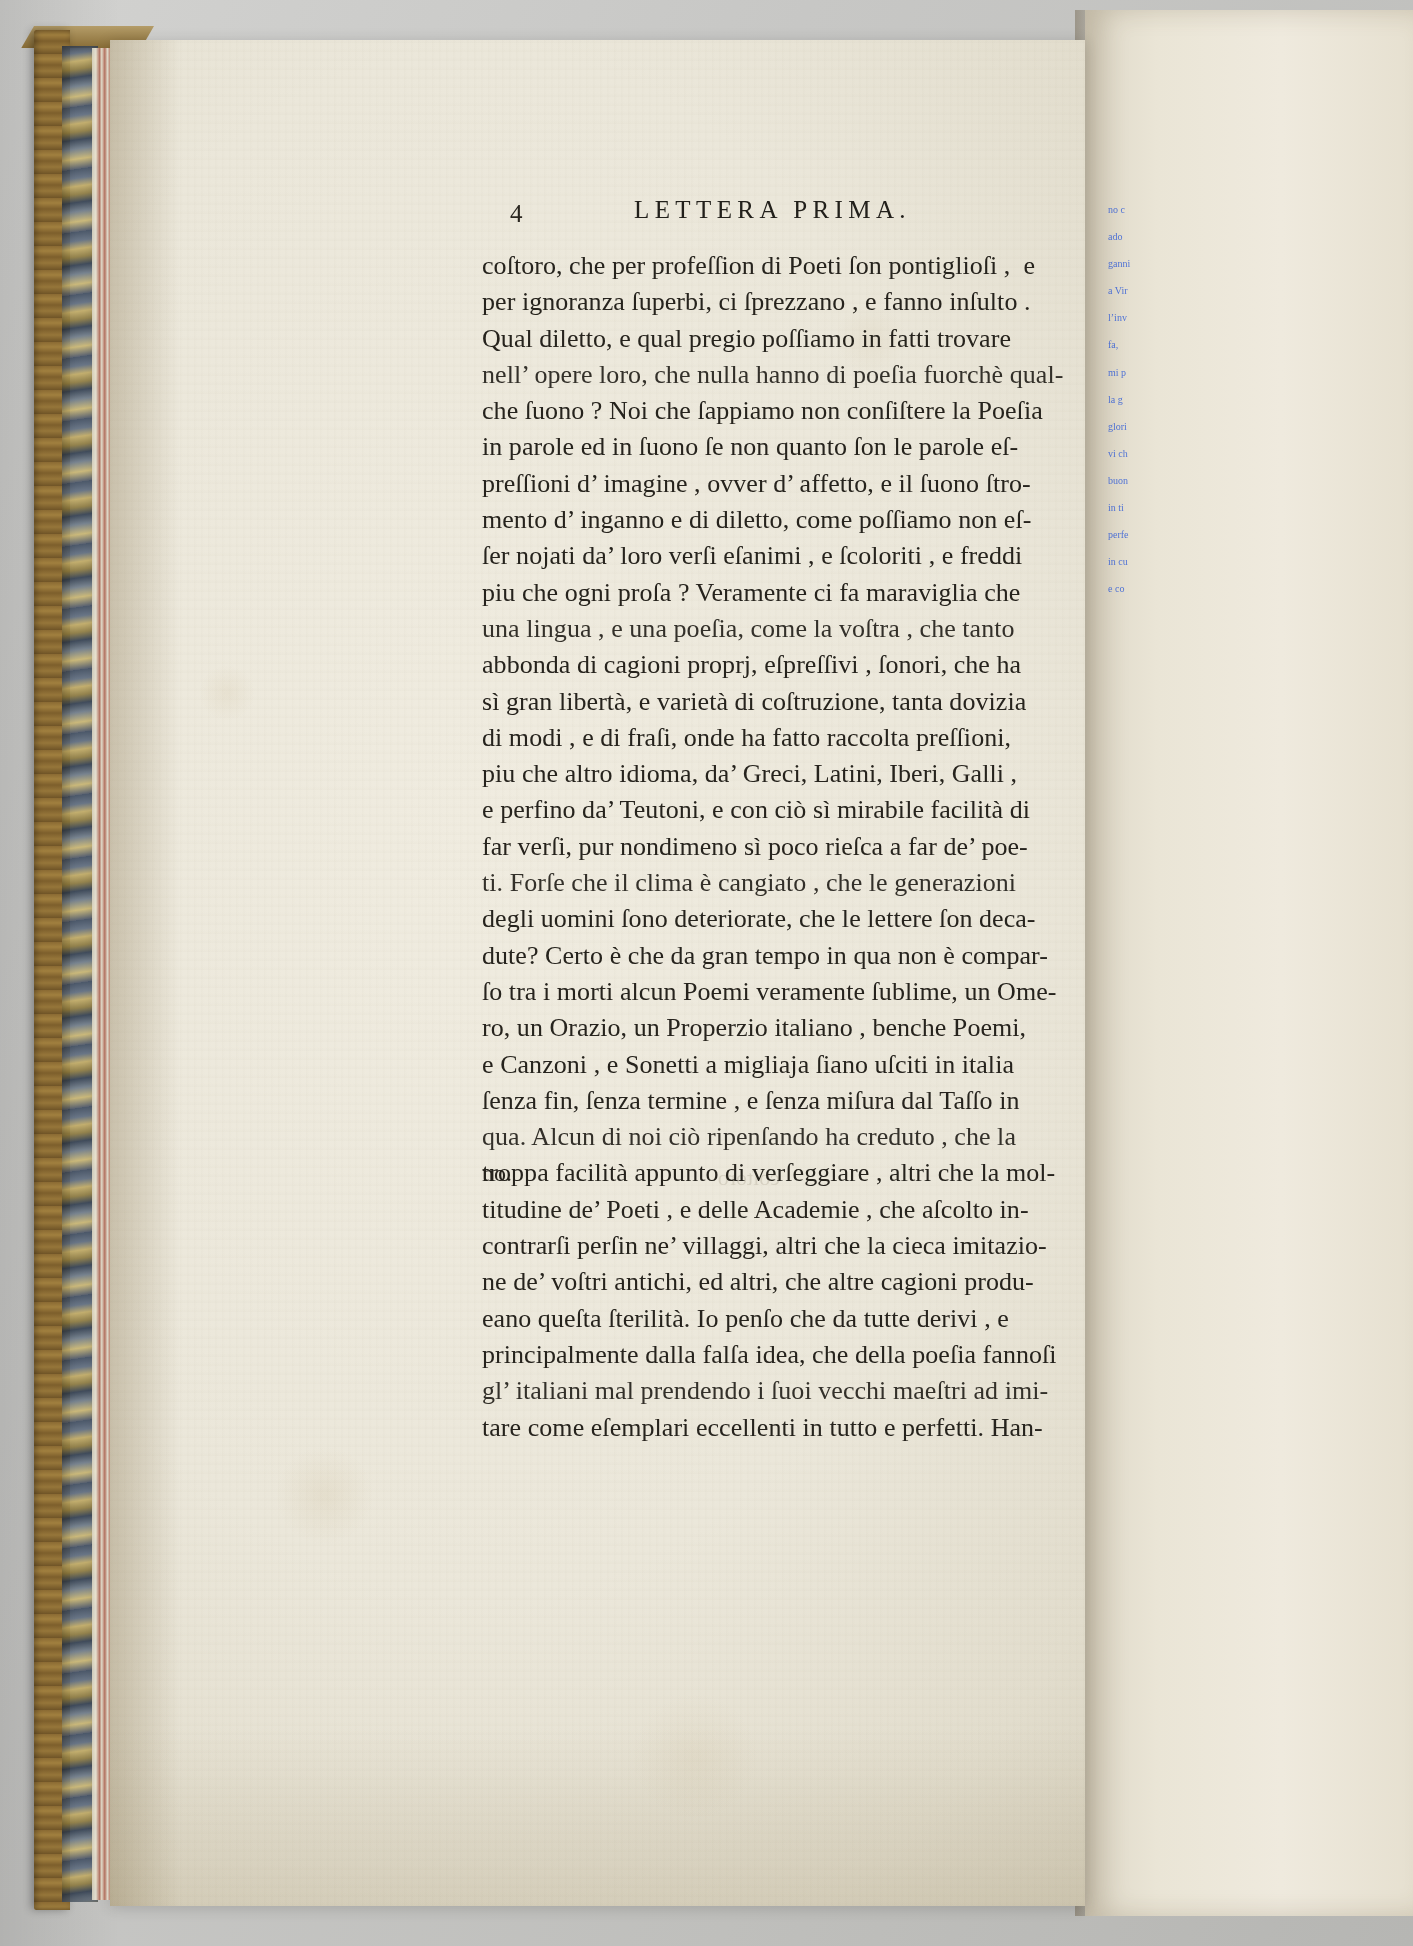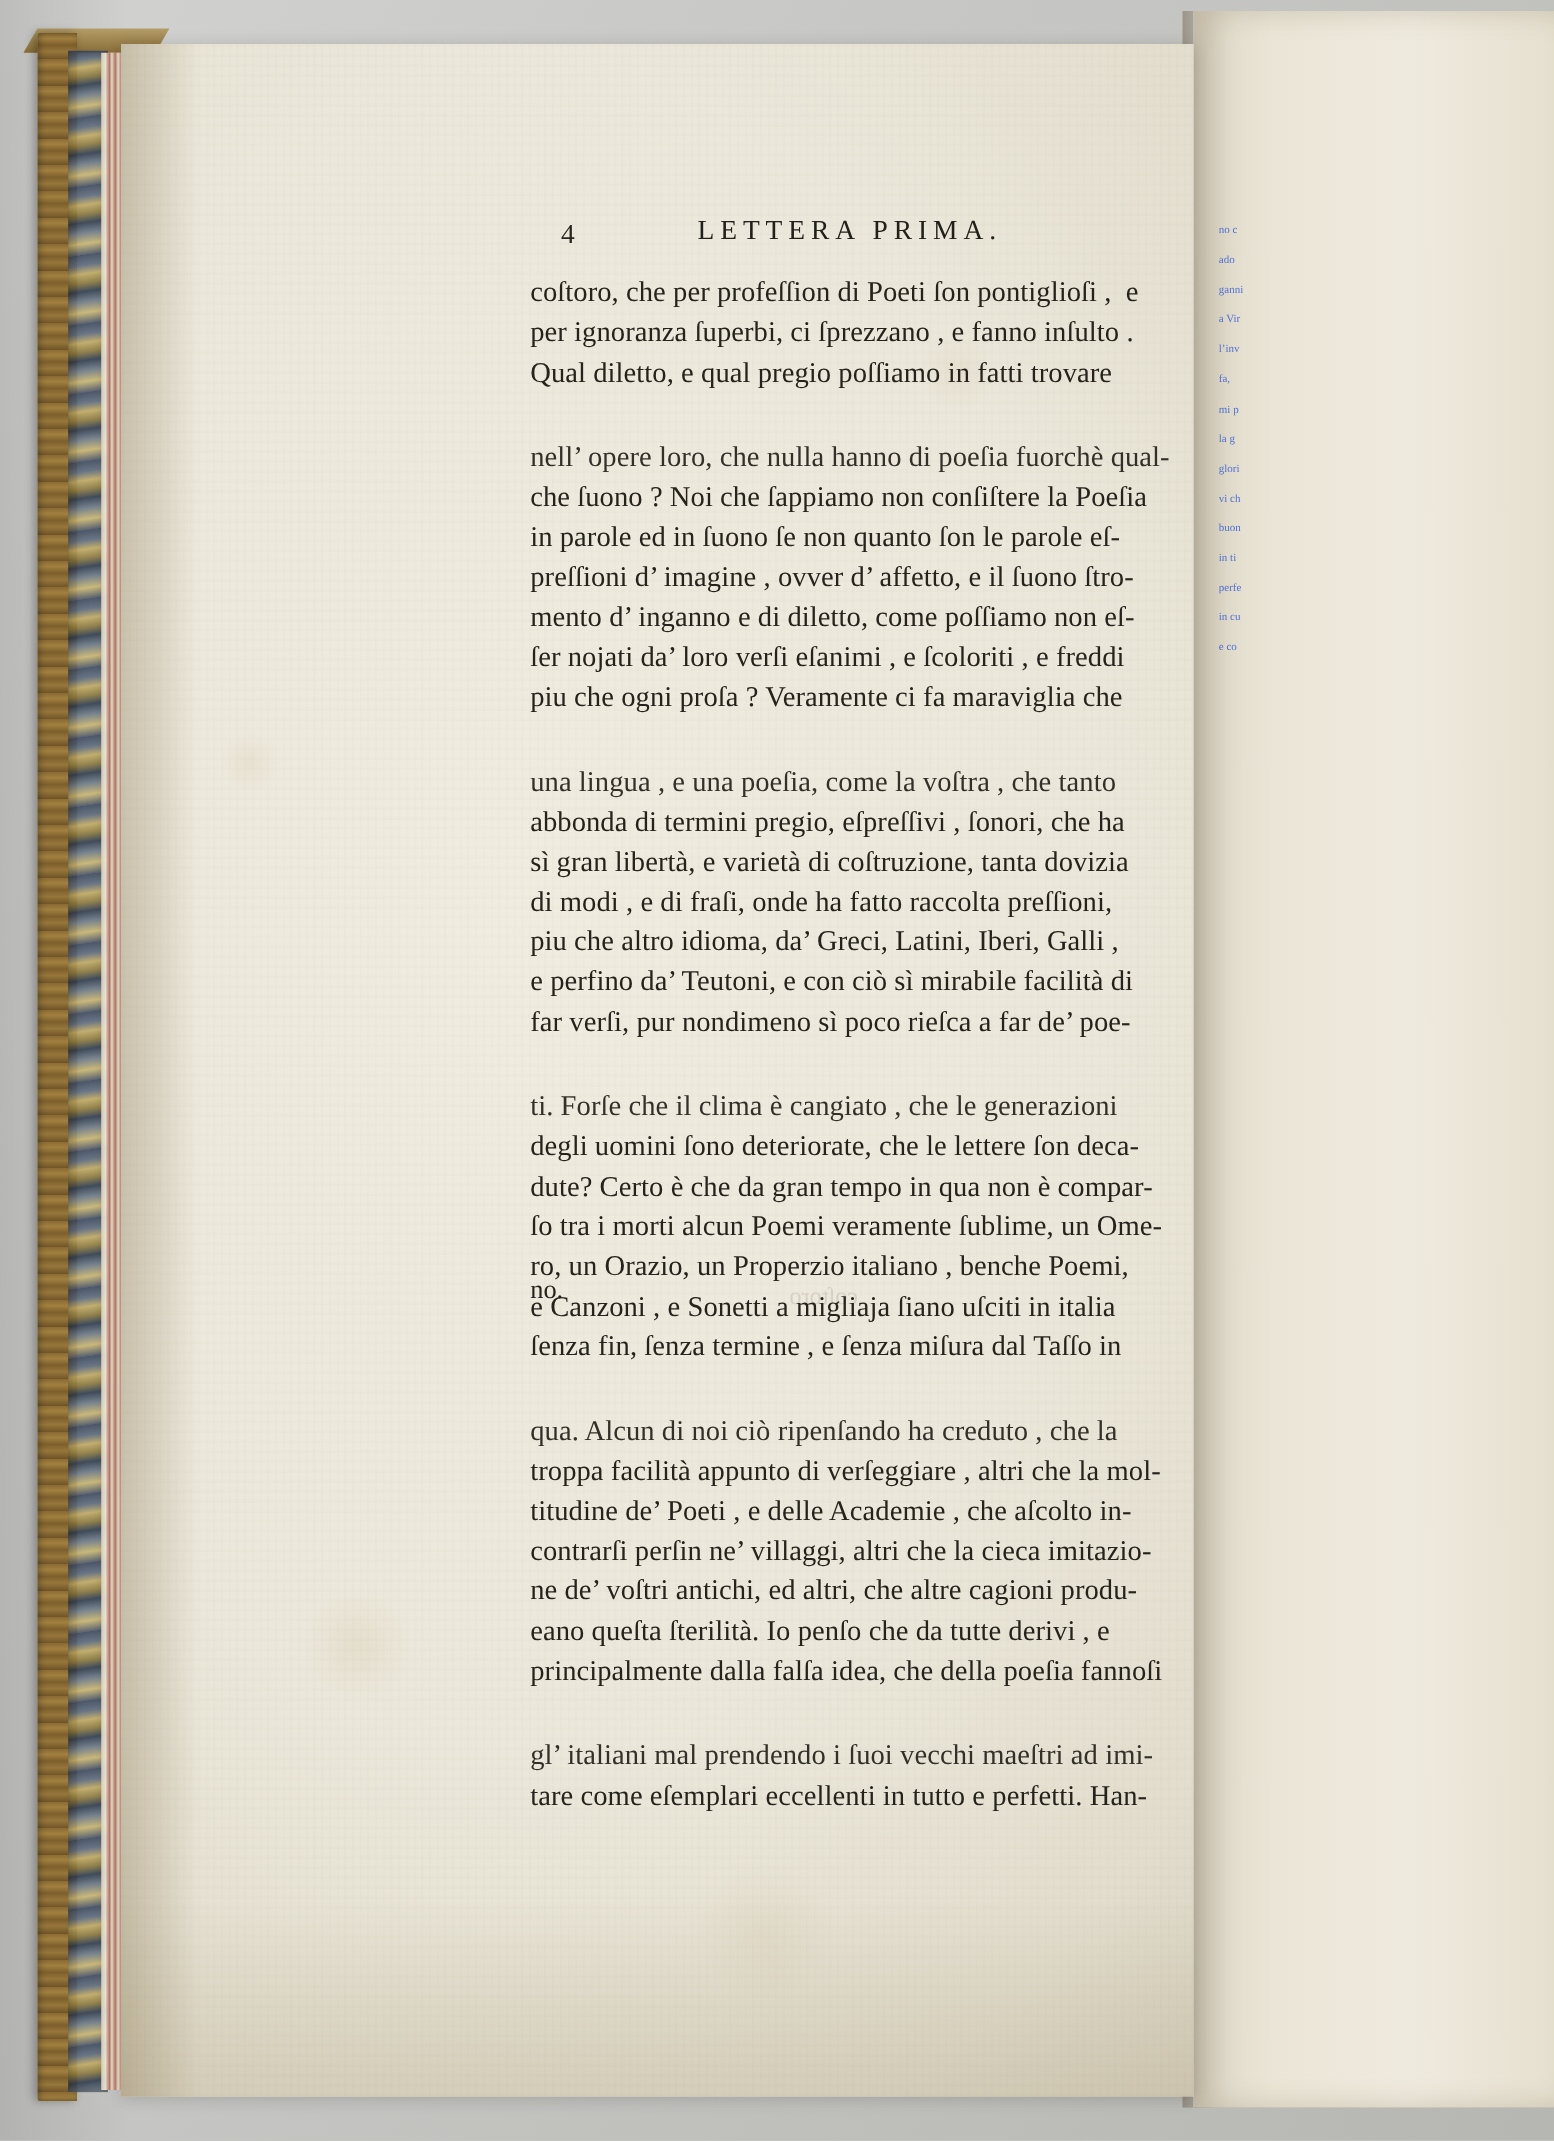--- a/index.html
+++ b/index.html
@@ -199,21 +199,21 @@
     left: 250px; top: 1125px;
     width: 420px; height: 40px;
     opacity: 0.16;
     color: #6a5f46;
     font-size: 22px;
     transform: scaleX(-1);
     white-space: pre;
     pointer-events: none;
   }
 
-  .ink-fade { opacity: 0.93; margin-top: 41px; }
+  .ink-fade { opacity: 0.93; }
 </style>
 </head>
 <body>
 
 <div id="page">
 
   <div class="backdrop"></div>
   <div class="backdrop-shadow"></div>
 
   <div class="board-top"></div>
@@ -260,21 +260,21 @@
           <div class="line">per ignoranza ſuperbi, ci ſprezzano , e fanno inſulto .</div>
           <div class="line">Qual diletto, e qual pregio poſſiamo in fatti trovare</div>
           <div class="line ink-fade">nell’ opere loro, che nulla hanno di poeſia fuorchè qual-</div>
           <div class="line">che ſuono ? Noi che ſappiamo non conſiſtere la Poeſia</div>
           <div class="line">in parole ed in ſuono ſe non quanto ſon le parole eſ-</div>
           <div class="line">preſſioni d’ imagine , ovver d’ affetto, e il ſuono ſtro-</div>
           <div class="line">mento d’ inganno e di diletto, come poſſiamo non eſ-</div>
           <div class="line">ſer nojati da’ loro verſi eſanimi , e ſcoloriti , e freddi</div>
           <div class="line">piu che ogni proſa ? Veramente ci fa maraviglia che</div>
           <div class="line ink-fade">una lingua , e una poeſia, come la voſtra , che tanto</div>
-          <div class="line">abbonda di termini pregio, eſpreſſivi , ſonori, che ha</div>
+          <div class="line">abbonda di cagioni proprj, eſpreſſivi , ſonori, che ha</div>
           <div class="line">sì gran libertà, e varietà di coſtruzione, tanta dovizia</div>
           <div class="line">di modi , e di fraſi, onde ha fatto raccolta preſſioni,</div>
           <div class="line">piu che altro idioma, da’ Greci, Latini, Iberi, Galli ,</div>
           <div class="line">e perfino da’ Teutoni, e con ciò sì mirabile facilità di</div>
           <div class="line">far verſi, pur nondimeno sì poco rieſca a far de’ poe-</div>
           <div class="line ink-fade">ti. Forſe che il clima è cangiato , che le generazioni</div>
           <div class="line">degli uomini ſono deteriorate, che le lettere ſon deca-</div>
           <div class="line">dute? Certo è che da gran tempo in qua non è compar-</div>
           <div class="line">ſo tra i morti alcun Poemi veramente ſublime, un Ome-</div>
           <div class="line">ro, un Orazio, un Properzio italiano , benche Poemi,</div>

